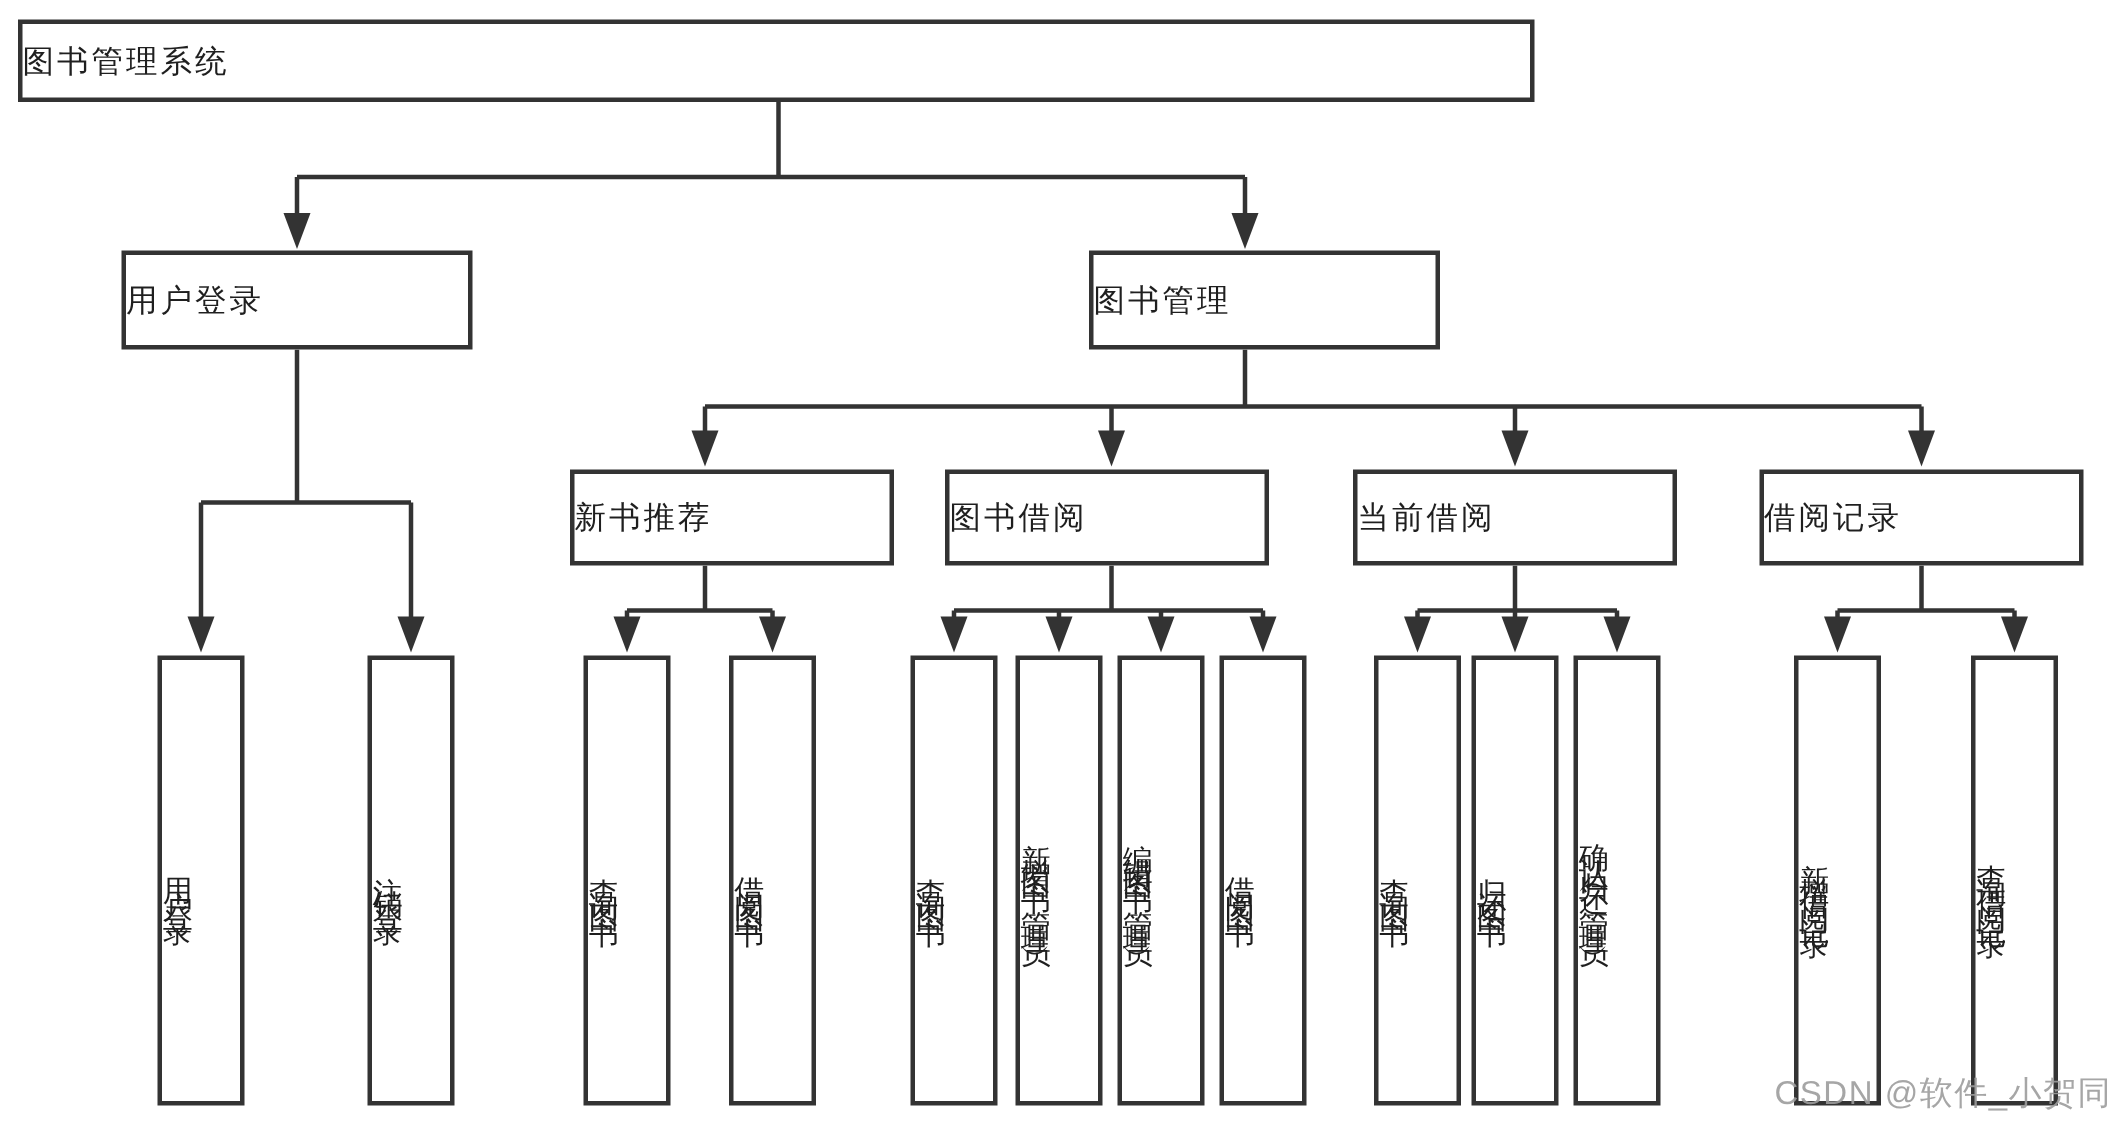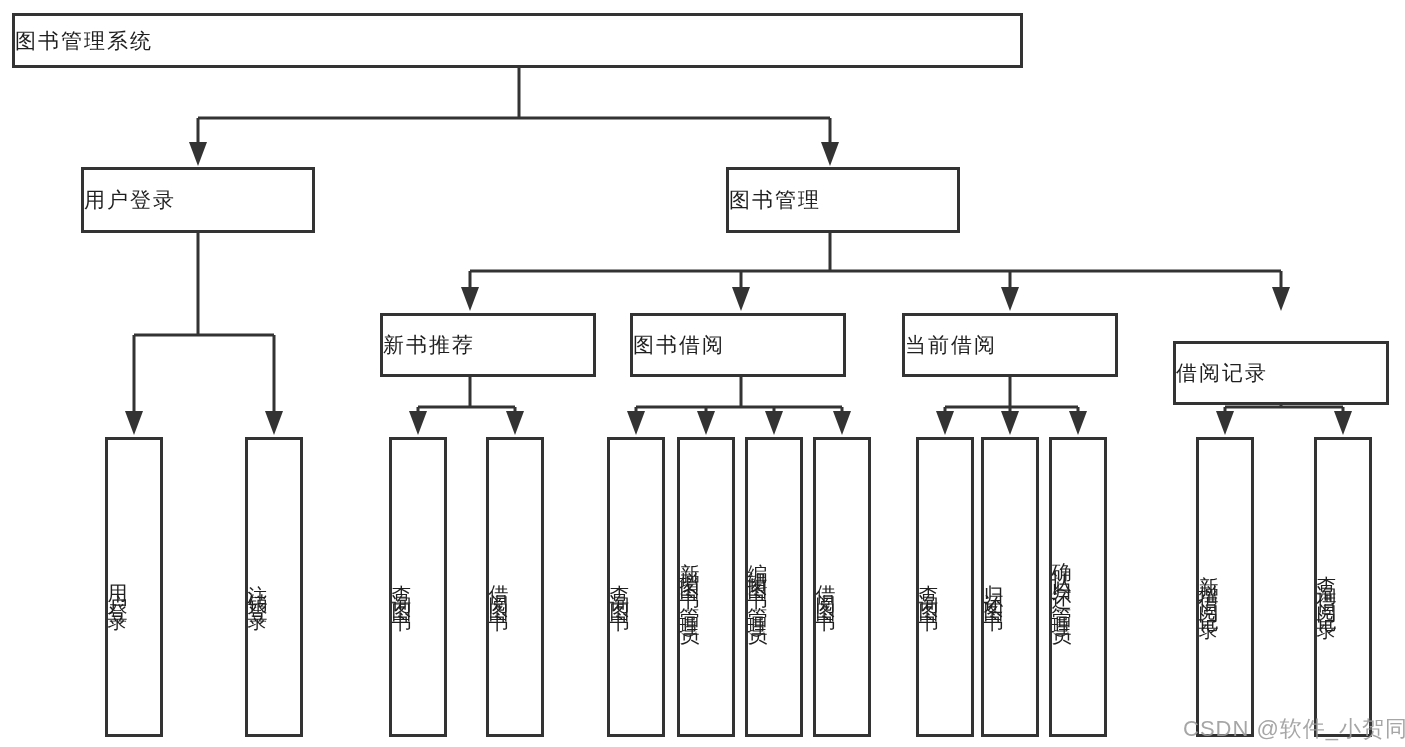--- a/index.html
+++ b/index.html
@@ -125,21 +125,21 @@
 
   <div class="node" style="left:380px;top:313px;width:216px;height:64px;">
     <span class="hlabel">新书推荐</span>
   </div>
   <div class="node" style="left:630px;top:313px;width:216px;height:64px;">
     <span class="hlabel">图书借阅</span>
   </div>
   <div class="node" style="left:902px;top:313px;width:216px;height:64px;">
     <span class="hlabel">当前借阅</span>
   </div>
-  <div class="node" style="left:1173px;top:313px;width:216px;height:64px;margin-top:28px;">
+  <div class="node" style="left:1173px;top:313px;width:216px;height:64px;">
     <span class="hlabel">借阅记录</span>
   </div>
 
   <div class="node" style="left:105px;top:437px;width:58px;height:300px;">
     <span class="vtext">用户登录</span>
   </div>
   <div class="node" style="left:245px;top:437px;width:58px;height:300px;">
     <span class="vtext">注销登录</span>
   </div>
 

